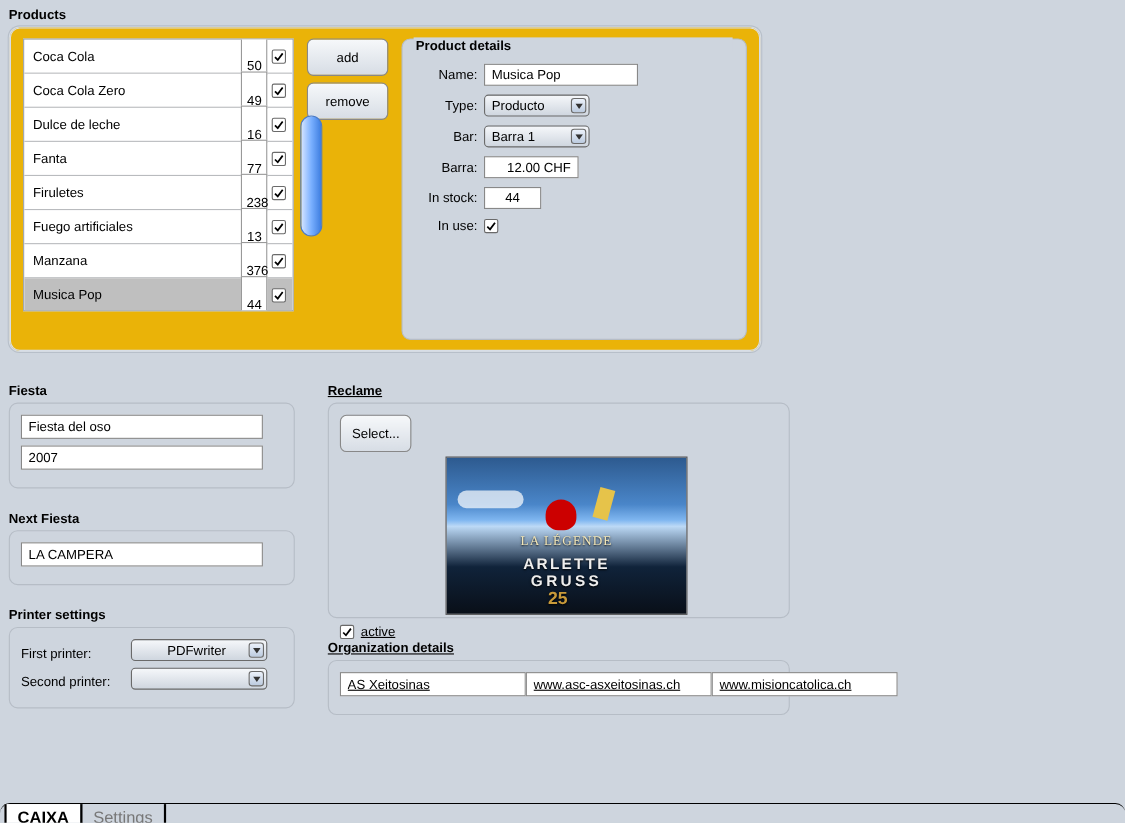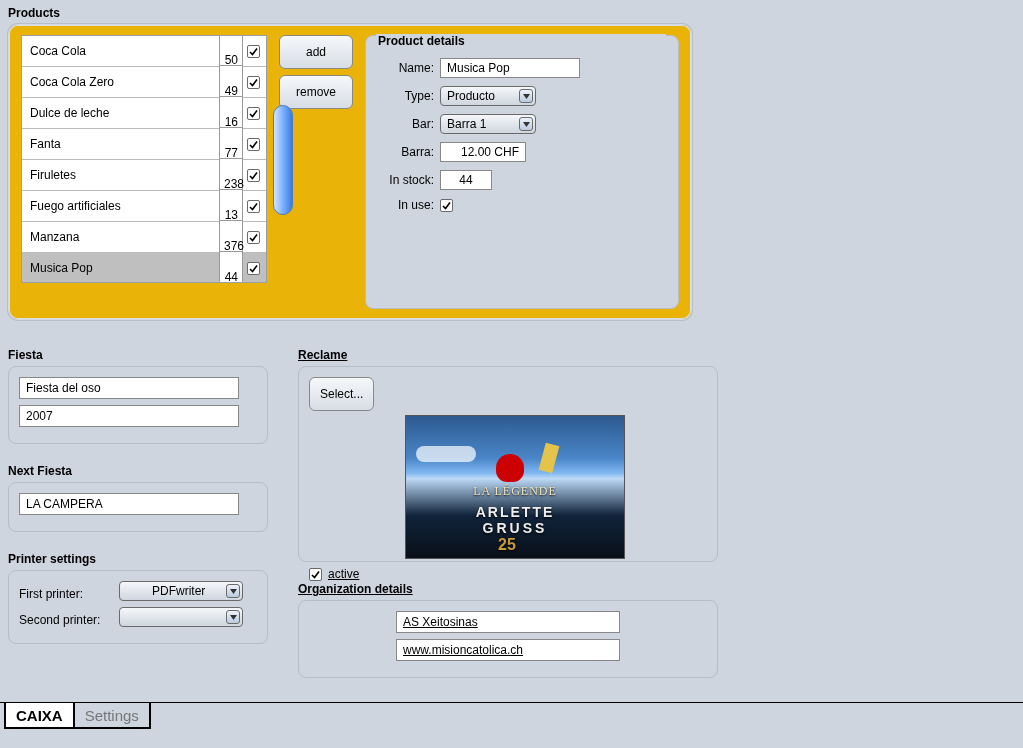--- a/index.html
+++ b/index.html
@@ -150,26 +150,26 @@
   .reclame-img .title2 { position:absolute; top:88px; left:0; right:0; text-align:center; color:#eee; font-size:14px; font-weight:bold; letter-spacing:2px; text-shadow:0 1px 2px #000;}
   .reclame-img .title3 { position:absolute; top:104px; left:0; right:0; text-align:center; color:#eee; font-size:14px; font-weight:bold; letter-spacing:3px; text-shadow:0 1px 2px #000;}
   .reclame-img .title4 { position:absolute; top:120px; left:0; right:16px; text-align:center; color:#c89a3a; font-size:16px; font-weight:bold; text-shadow:0 1px 2px #000;}
   .reclame-img .figure-red { position:absolute; top:38px; left:90px; width:28px; height:28px; background:#cc0000; border-radius:50% 50% 40% 40%; }
   .reclame-img .figure-yel { position:absolute; top:28px; left:136px; width:14px; height:28px; background:#e6c34a; transform:rotate(15deg); }
   .reclame-img .cloud { position:absolute; top:30px; left:10px; width:60px; height:16px; background:rgba(255,255,255,0.7); border-radius:10px; }
   .active-row { display:flex; align-items:center; gap:6px; margin-top:8px; }
   .printer-row { display:flex; align-items:flex-end; gap:8px; margin-bottom:6px;}
   .printer-row .plabel { width:92px; font-size:12px;}
   .printer-row .select { width:124px;padding-left:32px; }
-  .org-inputs { display:flex; flex-direction:column; align-items:center; }
+  .org-inputs { display:flex; flex-direction:row; align-items:center; }
   .org-inputs input { width:224px; }
   .tabbar {
-    position:absolute; left:0; bottom:0; width:100%; height:46px;
+    position:absolute; left:0; bottom:0; width:100%; height:18px;
     border-top:1px solid #000; background:#ced5de;
-    display:flex; align-items:flex-start; padding-left:4px;
+    display:flex; align-items:flex-start; padding-left:4px;border-radius:14px;
   }
   .tab {
     border:2px solid #000; border-top:none;
     background:#ced5de;
     height:26px; padding:0 10px;
     font-size:15px; display:flex; align-items:center;
     margin-right:-2px;
     position: relative;
   }
   .tab.active { font-weight:bold; background:#fff; }
@@ -372,20 +372,21 @@
               <polyline points="1,5 3.5,7.5 8,1.5" stroke="#000" stroke-width="1.6" fill="none"></polyline>
             </svg>
           </span>
         <span>active</span>
       </div>
     </div>
 
     <div class="subtitle">Organization details</div>
     <div class="simple-panel org-inputs">
       <input class="line-input" type="text" value="AS Xeitosinas" style="">
+      <input class="line-input" type="text" value="www.asc-asxeitosinas.ch" style="">
       <input class="line-input" type="text" value="www.misioncatolica.ch" style="">
     </div>
   </div>
 </div>
 
 <div class="tabbar">
   <div class="tab active">CAIXA</div>
   <div class="tab inactive">Settings</div>
 </div>
 

